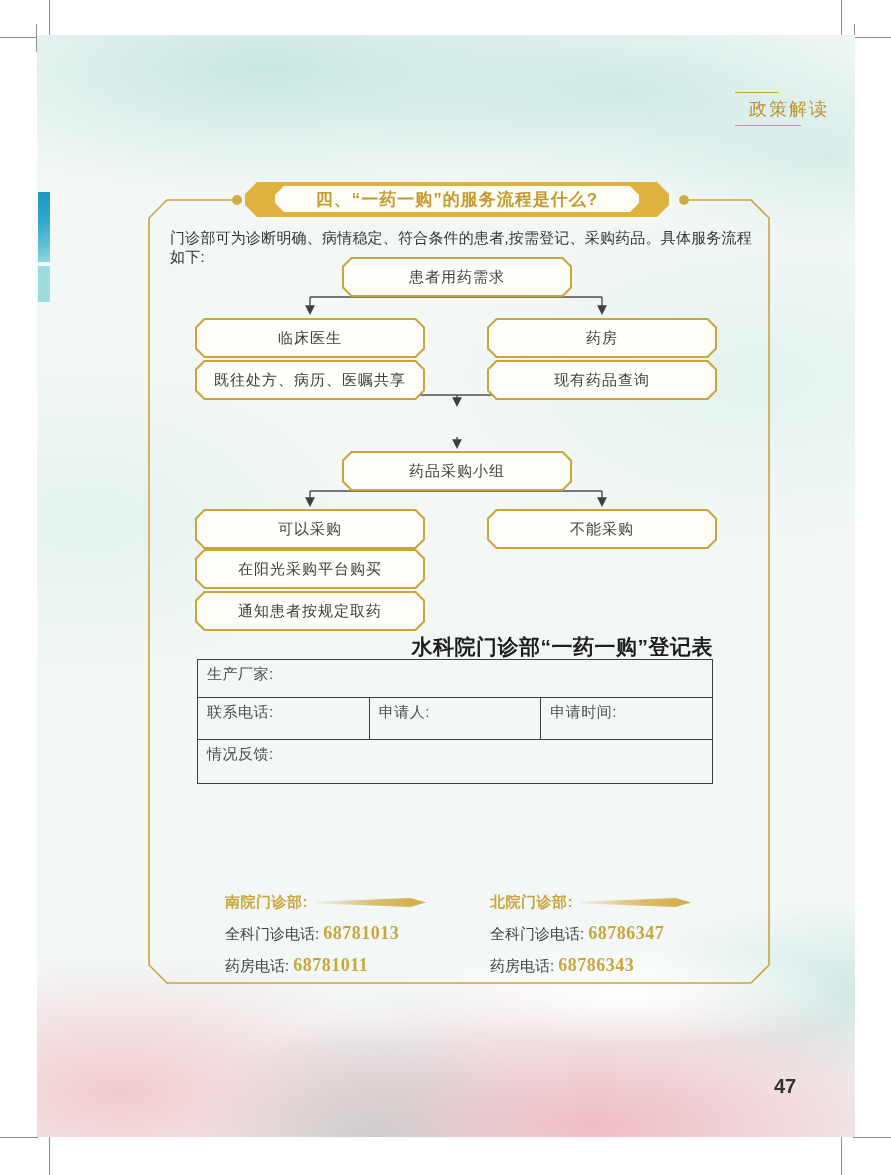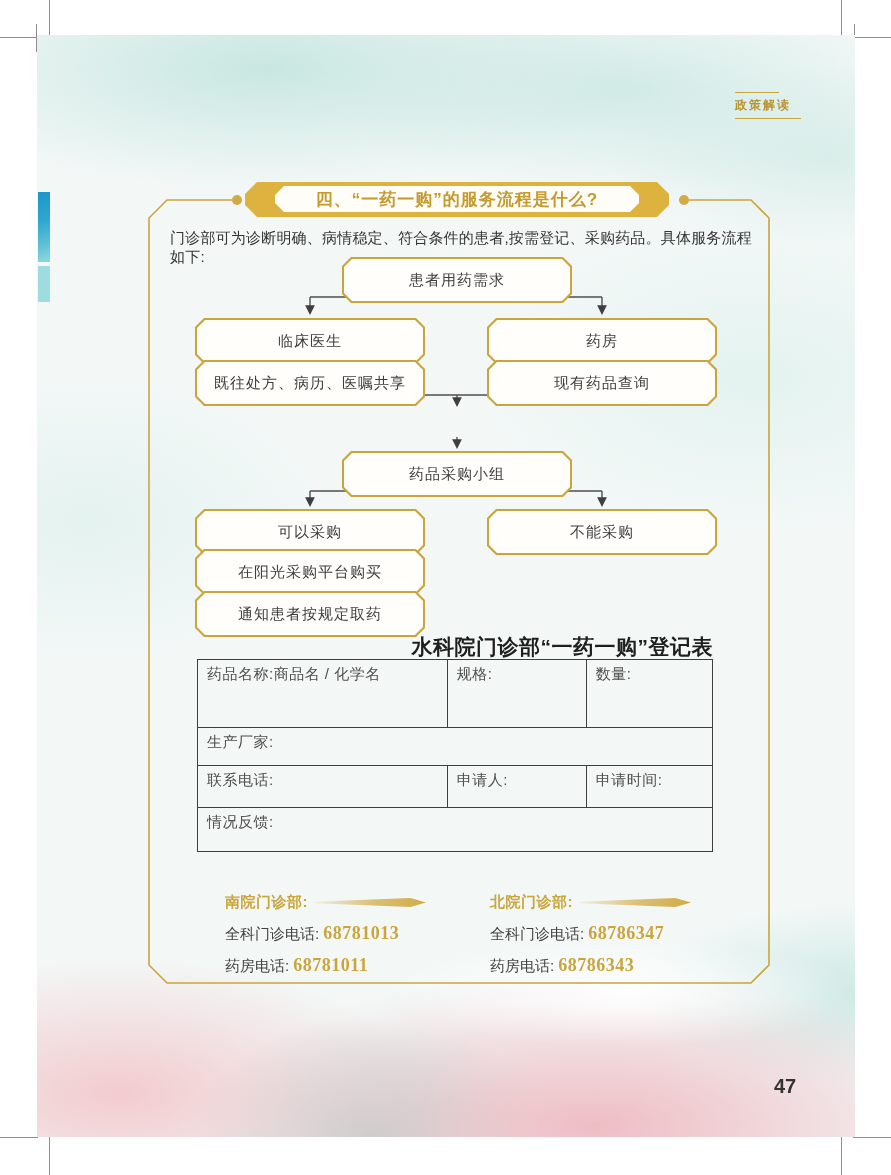--- a/index.html
+++ b/index.html
@@ -26,42 +26,42 @@
     overflow:hidden;
   }
 
   .blue-strip1 { position:absolute; left:1px; top:157px; width:12px; height:70px;
     background:linear-gradient(165deg,#1d96c9,#2ea6ce 40%,#5fc2d5 75%,#8ed8de); }
   .blue-strip2 { position:absolute; left:1px; top:231px; width:12px; height:36px; background:#9fdce0; }
 
   
   .policy-tag { position:absolute; left:698px; top:57px; width:70px; }
   .policy-tag .line-top { width:44px; height:1px; background:#c9a53c; margin-bottom:4px; }
-  .policy-tag .txt { color:#b8932f; font-weight:bold; font-size:12px; letter-spacing:2px; white-space:nowrap; }
+  .policy-tag .txt { color:#b8932f; font-weight:normal; font-size:18px; letter-spacing:2px; white-space:nowrap;margin-left:14px; }
   .policy-tag .line-bottom { width:66px; height:1px; background:#c9a53c; margin-top:4px; }
 
   
   .frame-svg { position:absolute; left:111px; top:158px; width:622px; height:797px; }
 
   
   .banner { position:absolute; left:208px; top:147px; width:424px; height:35px;
     background:#ddb23e;
     clip-path:polygon(12px 0, calc(100% - 12px) 0, 100% 12px, 100% calc(100% - 12px), calc(100% - 12px) 100%, 12px 100%, 0 calc(100% - 12px), 0 12px); }
   .banner .inner { position:absolute; left:30px; right:30px; top:4px; bottom:5px; background:#fffdf8;
     clip-path:polygon(9px 0, calc(100% - 9px) 0, 100% 9px, 100% calc(100% - 9px), calc(100% - 9px) 100%, 9px 100%, 0 calc(100% - 9px), 0 9px);
     display:flex; align-items:center; justify-content:center;
     color:#c49a2c; font-weight:bold; font-size:17px; letter-spacing:1px; white-space:nowrap; }
 
   
   .intro { position:absolute; left:133px; top:194px; width:594px; font-size:15px; color:#333; letter-spacing:0.2px; }
 
   
   .flowchart { position:absolute; left:133px; top:220px; width:590px; height:370px; }
   .fc-lines { position:absolute; left:0; top:0; }
-  .fc-box { position:absolute; width:230px; height:46px; background:#c9a53c;
+  .fc-box { position:absolute; width:230px; height:40px; background:#c9a53c;
     clip-path:polygon(9px 0, calc(100% - 9px) 0, 100% 9px, 100% calc(100% - 9px), calc(100% - 9px) 100%, 9px 100%, 0 calc(100% - 9px), 0 9px); }
   .fc-box .inner { position:absolute; inset:2px; background:#fffefb;
     clip-path:polygon(8px 0, calc(100% - 8px) 0, 100% 8px, 100% calc(100% - 8px), calc(100% - 8px) 100%, 8px 100%, 0 calc(100% - 8px), 0 8px);
     display:flex; align-items:center; justify-content:center; font-size:15px; color:#3d3d3d; letter-spacing:1px; white-space:nowrap; }
   .b1  { left:172px; top:2px;  }
   .b2  { left:25px;  top:63px; }
   .b3  { left:317px; top:63px; }
   .b4  { left:25px;  top:105px;}
   .b5  { left:317px; top:105px;}
   .b6  { left:172px; top:154px;}
@@ -187,25 +187,20 @@
         <div class="inner">在阳光采购平台购买</div>
       </div>
     <div class="fc-box b12">
         <div class="inner">通知患者按规定取药</div>
       </div>
   </div>
 
   <div class="tbl-title">水科院门诊部“一药一购”登记表</div>
   <table class="reg">
     <tbody>
-        <tr class="r1">
-      <td class="c1">药品名称:商品名 / 化学名</td>
-      <td class="c2">规格:</td>
-      <td class="c3">数量:</td>
-    </tr>
     <tr class="r2">
       <td colspan="3">生产厂家:</td>
     </tr>
     <tr class="r3">
       <td>联系电话:</td>
       <td>申请人:</td>
       <td>申请时间:</td>
     </tr>
     <tr class="r4">
       <td colspan="3">情况反馈:</td>

